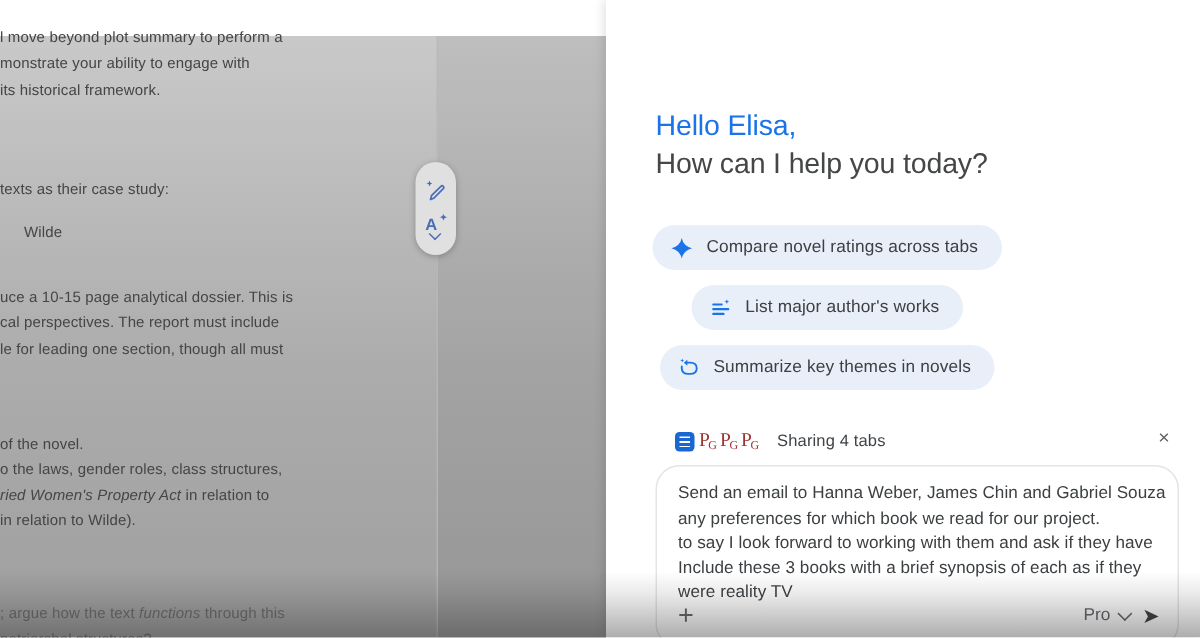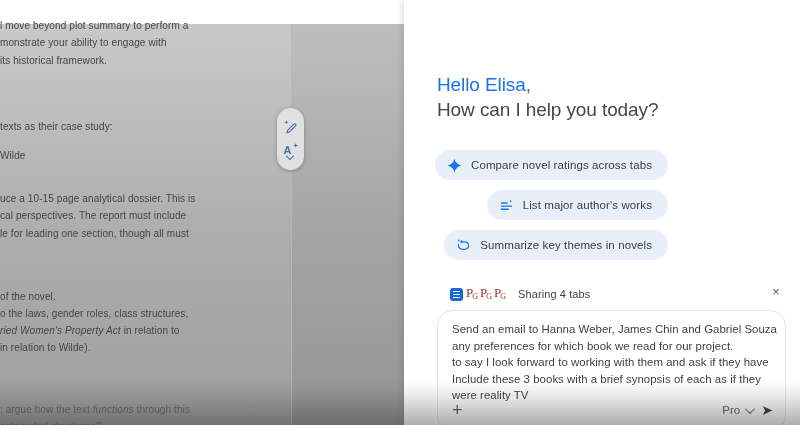--- a/index.html
+++ b/index.html
@@ -22,42 +22,42 @@
     position:absolute;left:292px;top:0;bottom:0;width:112px;
     background:rgba(0,0,0,0.05);
   }
   .doc-text{
     position:absolute;left:0;color:#454545;font-size:10px;line-height:17.4px;
     white-space:nowrap;letter-spacing:.1px;
   }
   .doc-text em{font-style:italic;}
   .doc-p1{top:-7px;}
   .doc-case{top:94px;}
-  .doc-wilde{top:123px;}
+  .doc-wilde{top:123px;padding-left:16px;}
   .doc-p2{top:166px;}
   .doc-p3{top:264px;line-height:17px;}
   .doc-p4{top:377px;line-height:17px;color:#6a6a6a;}
   
   .tool-pill{
     position:absolute;left:277px;top:84px;width:27px;height:62px;
     background:#e0e0e0;border-radius:14px;box-shadow:0 1px 4px rgba(0,0,0,0.25);
     display:flex;flex-direction:column;align-items:center;justify-content:center;gap:9px;
     z-index:2;
   }
   .tool-btn{width:16px;height:16px;display:flex;align-items:center;justify-content:center;cursor:pointer;}
   .tool-btn svg{width:16px;height:16px;display:block;}
   
   .panel{
     position:absolute;left:404px;top:0;width:396px;height:425px;background:#ffffff;
     box-shadow:-3px 0 6px rgba(0,0,0,0.10);
   }
   .greeting{position:absolute;left:33px;top:72px;font-size:19px;line-height:25px;letter-spacing:-.1px;}
   .greet-name{color:#1a73e8;}
   .greet-q{color:#444746;}
-  .chips{position:absolute;left:31px;top:150px;display:flex;flex-direction:column;align-items:flex-end;gap:10px;}
+  .chips{position:absolute;left:31px;top:150px;display:flex;flex-direction:column;align-items:center;gap:10px;}
   .chip{
     display:inline-flex;align-items:center;gap:9px;height:30px;
     padding:0 16px 0 12px;background:#e9eff9;border-radius:15px;cursor:pointer;
   }
   .chip-label{font-size:11.5px;color:#3c4043;letter-spacing:.1px;}
   .chip-icon{width:15px;height:15px;display:flex;align-items:center;justify-content:center;}
   .chip-icon svg{width:15px;height:15px;display:block;}
   
   .share-row{position:absolute;left:46px;top:285px;height:18px;display:flex;align-items:center;}
   .docs-fav{

